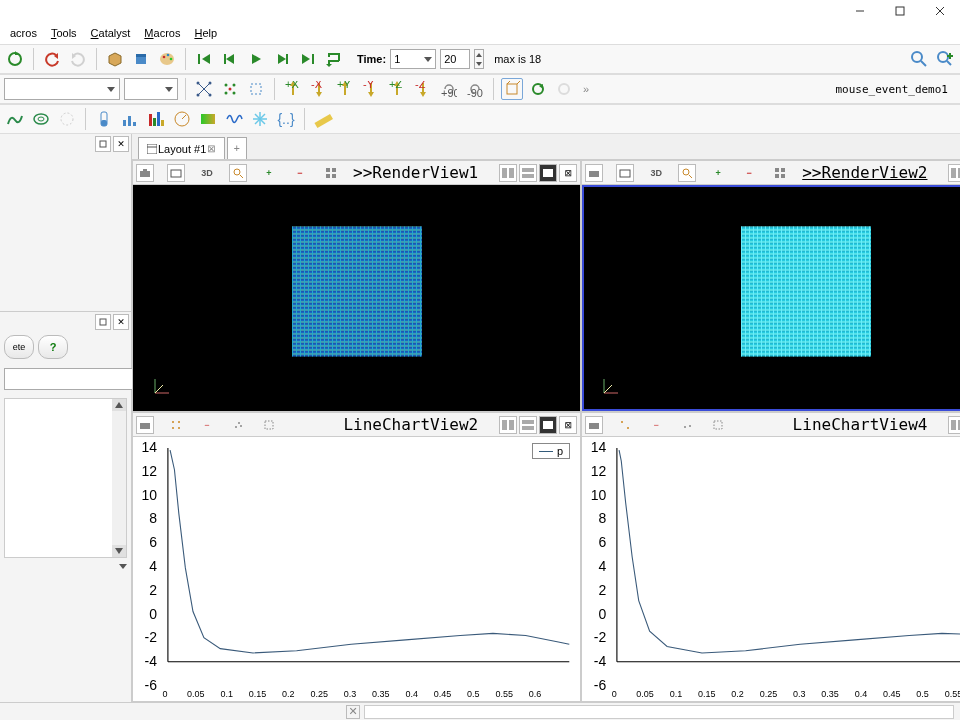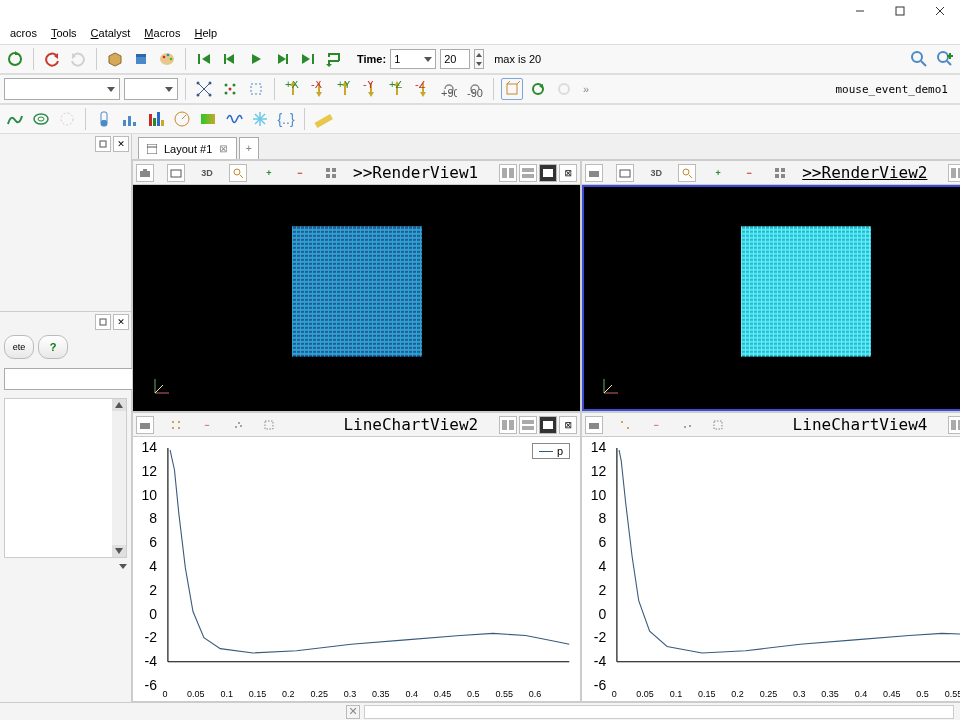--- a/index.html
+++ b/index.html
@@ -26,21 +26,21 @@
   .prop-btn.help{ color:#0a7a0a; font-weight:bold; }
   .search-row { padding:4px; display:flex; gap:3px; }
   .search-row input { flex:1; height:22px; border:1px solid #aaa; }
   .gear { width:22px;height:22px;border:1px solid #aaa;background:#fff;display:flex;align-items:center;justify-content:center; }
   .tree-body { height:160px; background:#fff; margin:4px; border:1px solid #ccc; position:relative; }
   .tree-body .scroll { position:absolute; right:0; top:0; bottom:0; width:14px; background:#f0f0f0; }
   .updown { position:absolute; left:0; right:0; height:12px; background:#e0e0e0; display:flex;align-items:center;justify-content:center;}
   .updown.top{top:0;} .updown.bot{bottom:0;}
   .rightcol { flex:1; background:#fff; display:flex; flex-direction:column; }
   .tabrow { height:26px; background:#f0f0f0; border-bottom:1px solid #ccc; display:flex; align-items:flex-end; padding-left:6px; gap:2px;}
-  .tab { height:22px; border:1px solid #aaa; border-bottom:none; background:#fff; padding:0 8px; display:flex; align-items:center; gap:7px; font-family:monospace; font-size:10px;}
+  .tab { height:22px; border:1px solid #aaa; border-bottom:none; background:#fff; padding:0 8px; display:flex; align-items:center; gap:1px; font-family:monospace; font-size:10px;}
   .tab.plus { width:20px; justify-content:center; color:#888; }
   .tab .x { color:#888; font-size:10px; }
   .viewgrid { flex:1; display:grid; grid-template-columns:1fr 1fr; grid-template-rows: 252px 1fr; gap:0; }
   .viewcell { border:1px solid #ccc; display:flex; flex-direction:column; position:relative; background:#fff; }
   .cell-toolbar { height:24px; background:#f4f4f4; border-bottom:1px solid #ccc; display:flex; align-items:center; gap:13px; padding:0 3px; }
   .mini { width:18px;height:18px;border:1px solid #bbb;background:#fff;display:flex;align-items:center;justify-content:center;font-size:9px; }
   .mini.noborder{border:none;background:transparent;}
   .view-label { font-family:monospace; font-size:16px; margin-left:auto; margin-right:4px; }
   .view-label.link { text-decoration: underline; color:#000; }
   .split-icons { display:flex; gap:2px; margin-left:4px;}
@@ -181,21 +181,21 @@
         <svg width="6" height="4">
           <polygon points="3,0 6,4 0,4" fill="#555"></polygon>
         </svg>
       </div>
       <div style="flex:1;display:flex;align-items:center;justify-content:center;">
         <svg width="6" height="4">
           <polygon points="0,0 6,0 3,4" fill="#555"></polygon>
         </svg>
       </div>
     </div>
-  <span style="margin-left:6px;">max is 20</span>
+  <span style="margin-left:6px;">max is 18</span>
   <div style="flex:1"></div>
   <div class="tb-ico">
       <svg width="18" height="18">
         <circle cx="7" cy="7" r="5" fill="none" stroke="#4a8ac8" stroke-width="2"></circle>
         <line x1="11" y1="11" x2="16" y2="16" stroke="#4a8ac8" stroke-width="2"></line>
       </svg>
     </div>
   <div class="tb-ico">
       <svg width="18" height="18">
         <circle cx="7" cy="7" r="5" fill="none" stroke="#4a8ac8" stroke-width="2"></circle>

